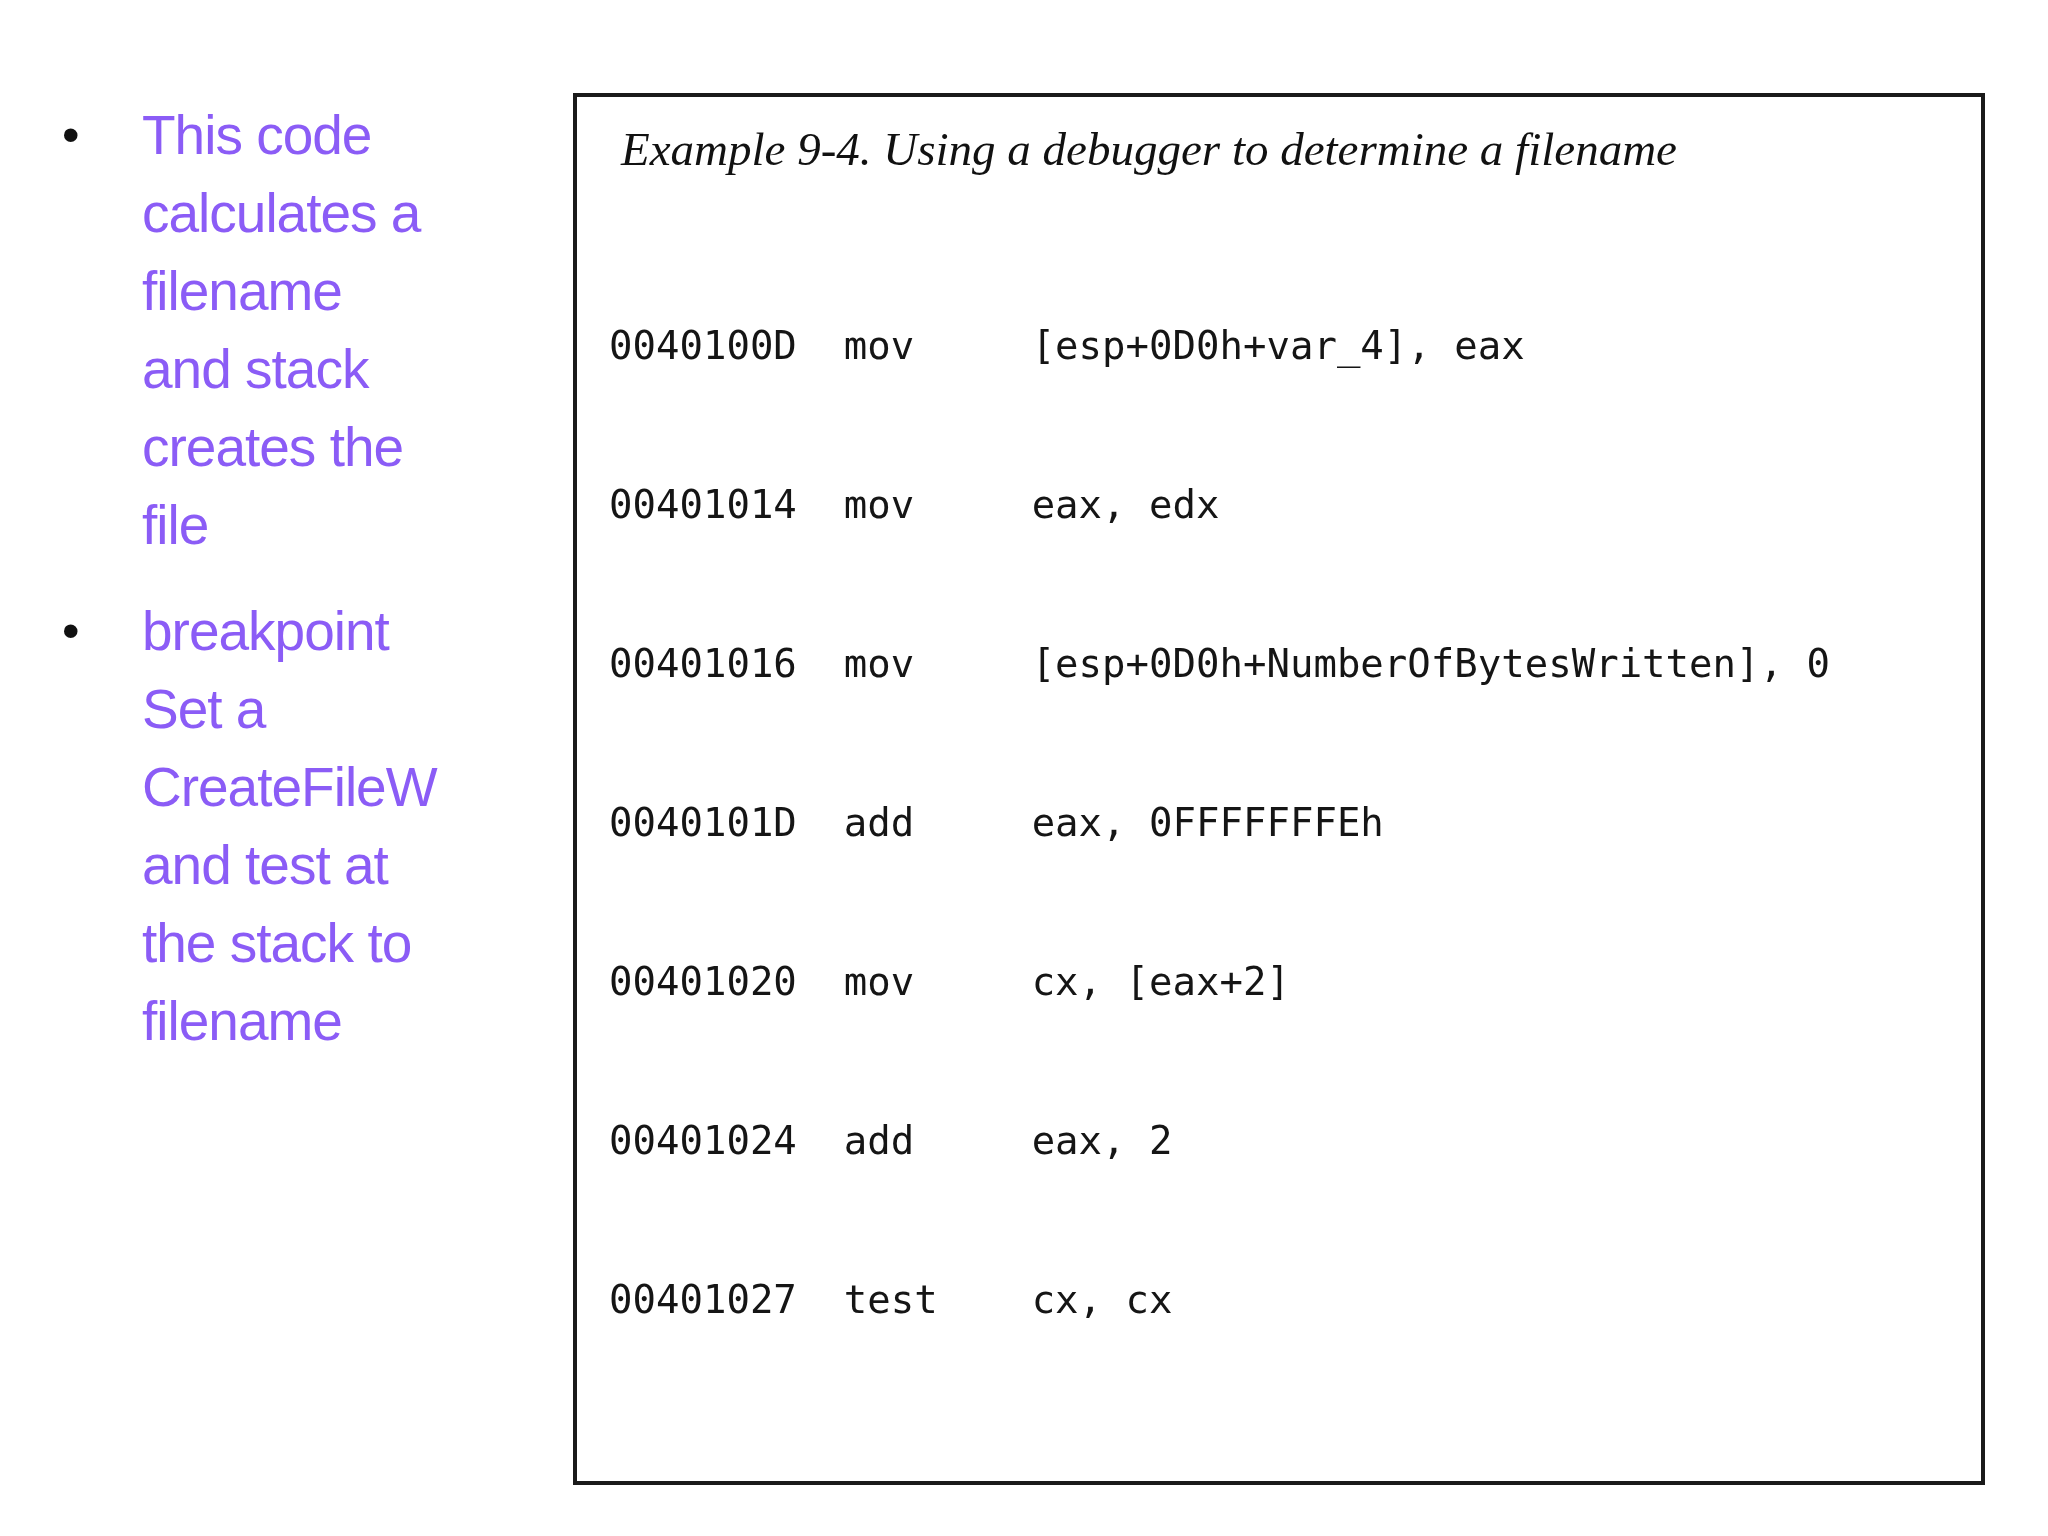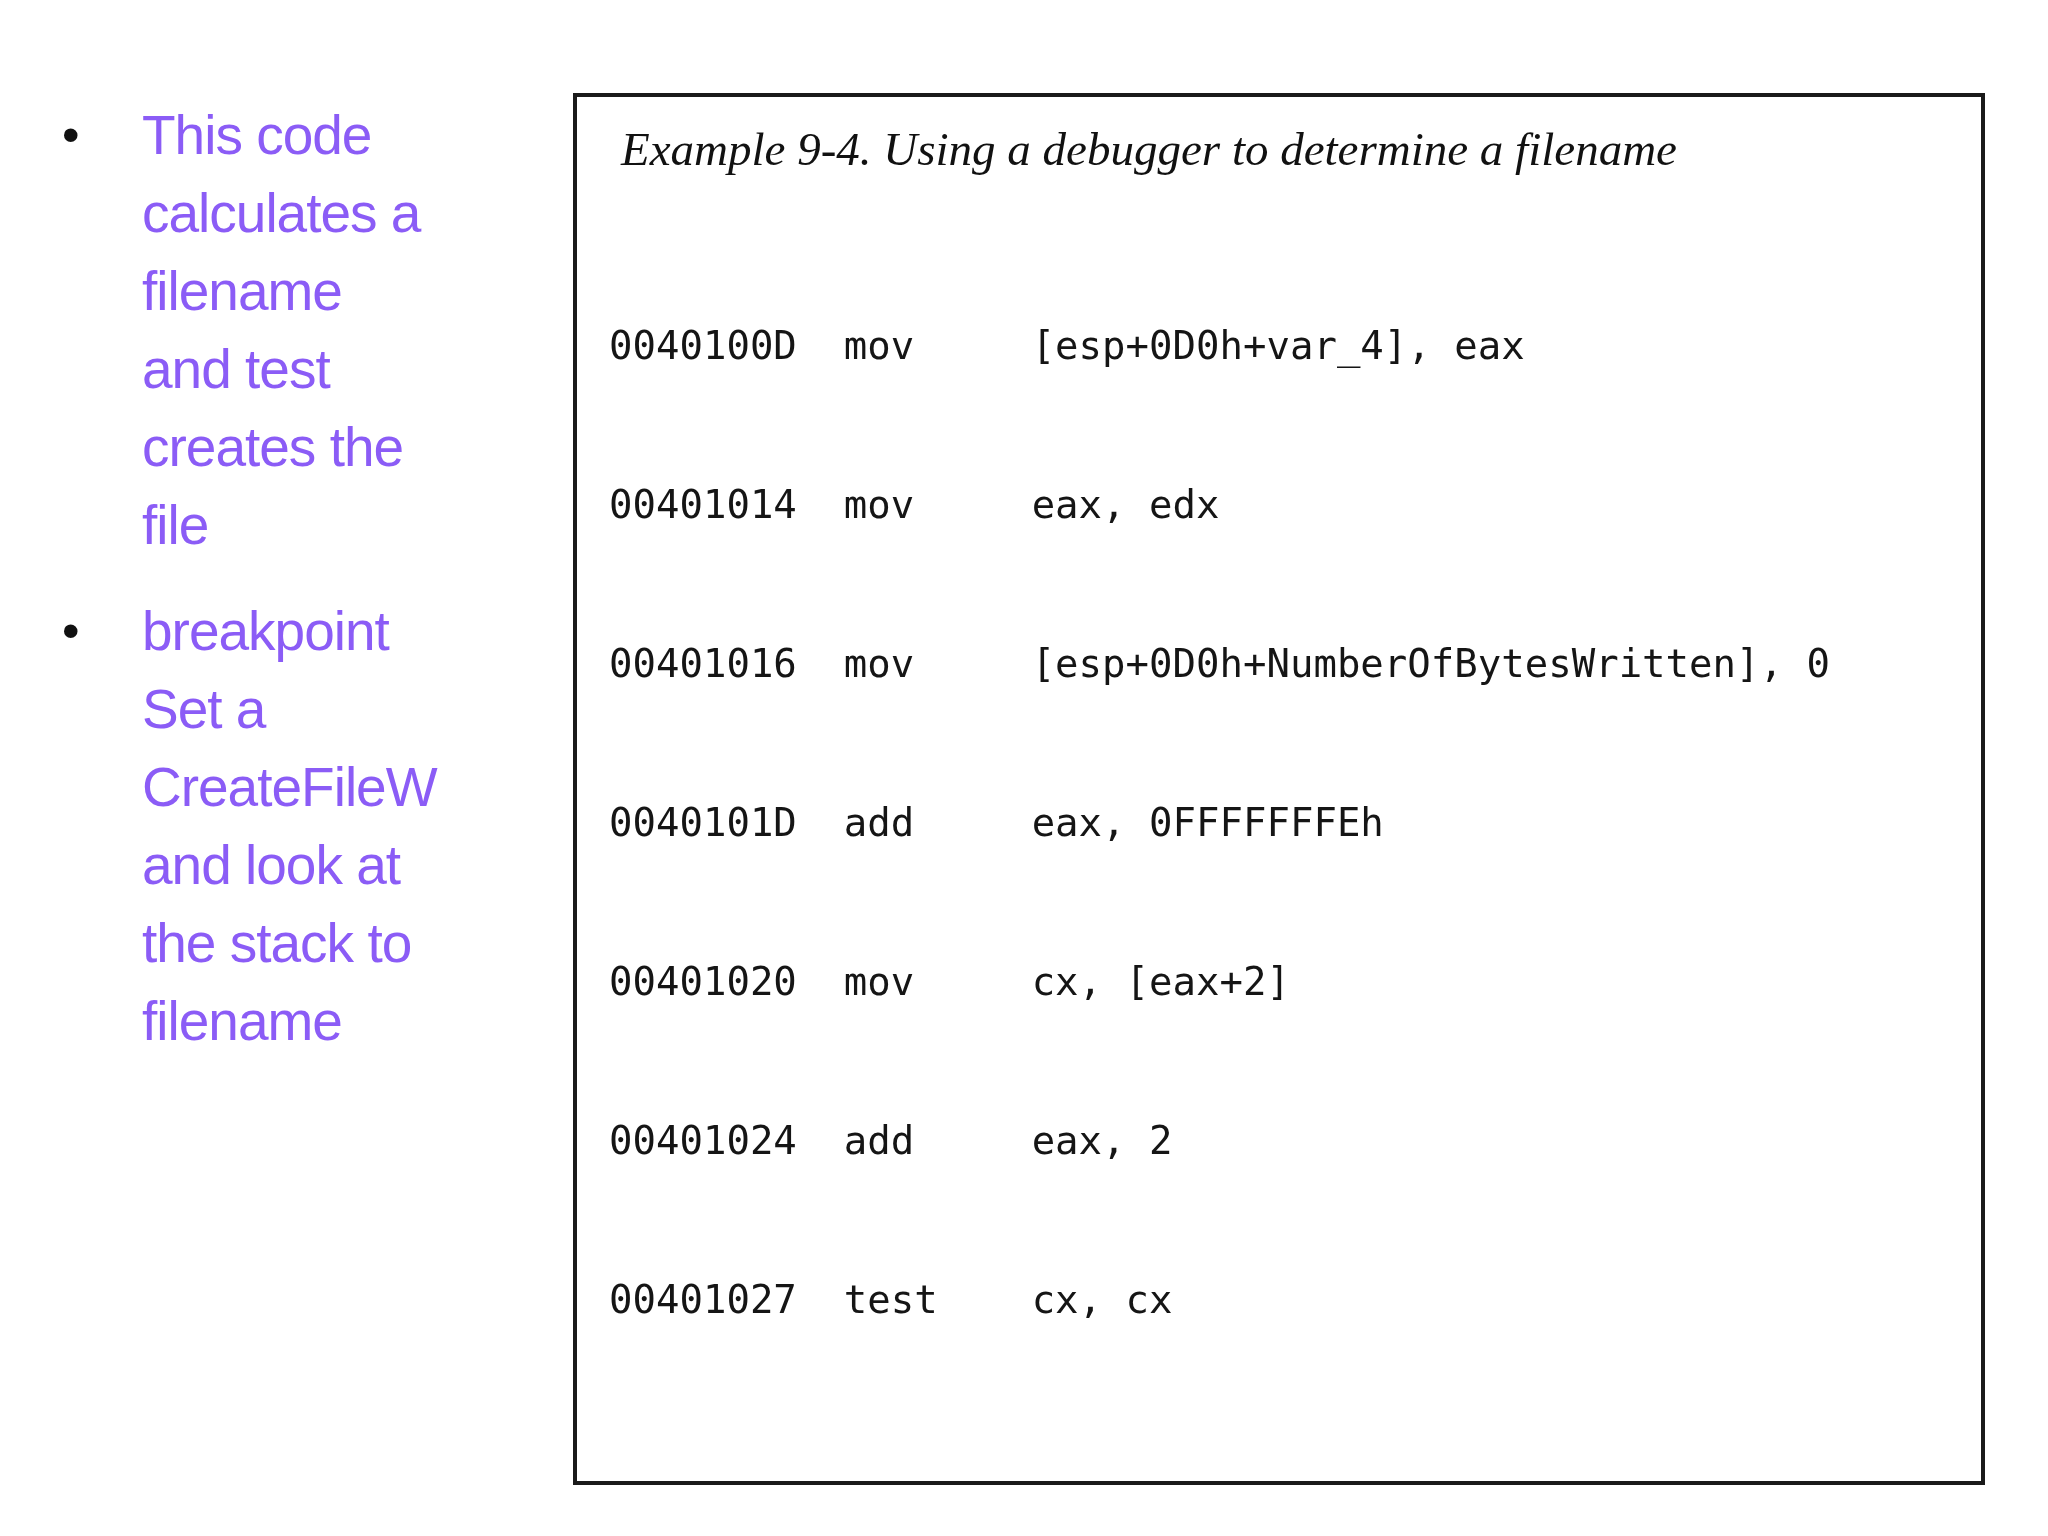--- a/index.html
+++ b/index.html
@@ -71,33 +71,33 @@
 <div class="slide">
 
   <div class="left-col">
 
     <div class="bullet">
       <span class="bullet-dot">•</span>
       <div class="bullet-text">
         <div class="line">This code</div>
         <div class="line">calculates a</div>
         <div class="line">filename</div>
-        <div class="line">and test</div>
+        <div class="line">and stack</div>
         <div class="line">creates the</div>
         <div class="line">file</div>
       </div>
     </div>
 
     <div class="bullet">
       <span class="bullet-dot">•</span>
       <div class="bullet-text">
         <div class="line">breakpoint</div>
         <div class="line">Set a</div>
         <div class="line">CreateFileW</div>
-        <div class="line">and look at</div>
+        <div class="line">and test at</div>
         <div class="line">the stack to</div>
         <div class="line">filename</div>
       </div>
     </div>
 
   </div>
 
   <div class="code-box">
     <div class="code-title">Example 9-4. Using a debugger to determine a filename</div>
     <div class="code-listing">

